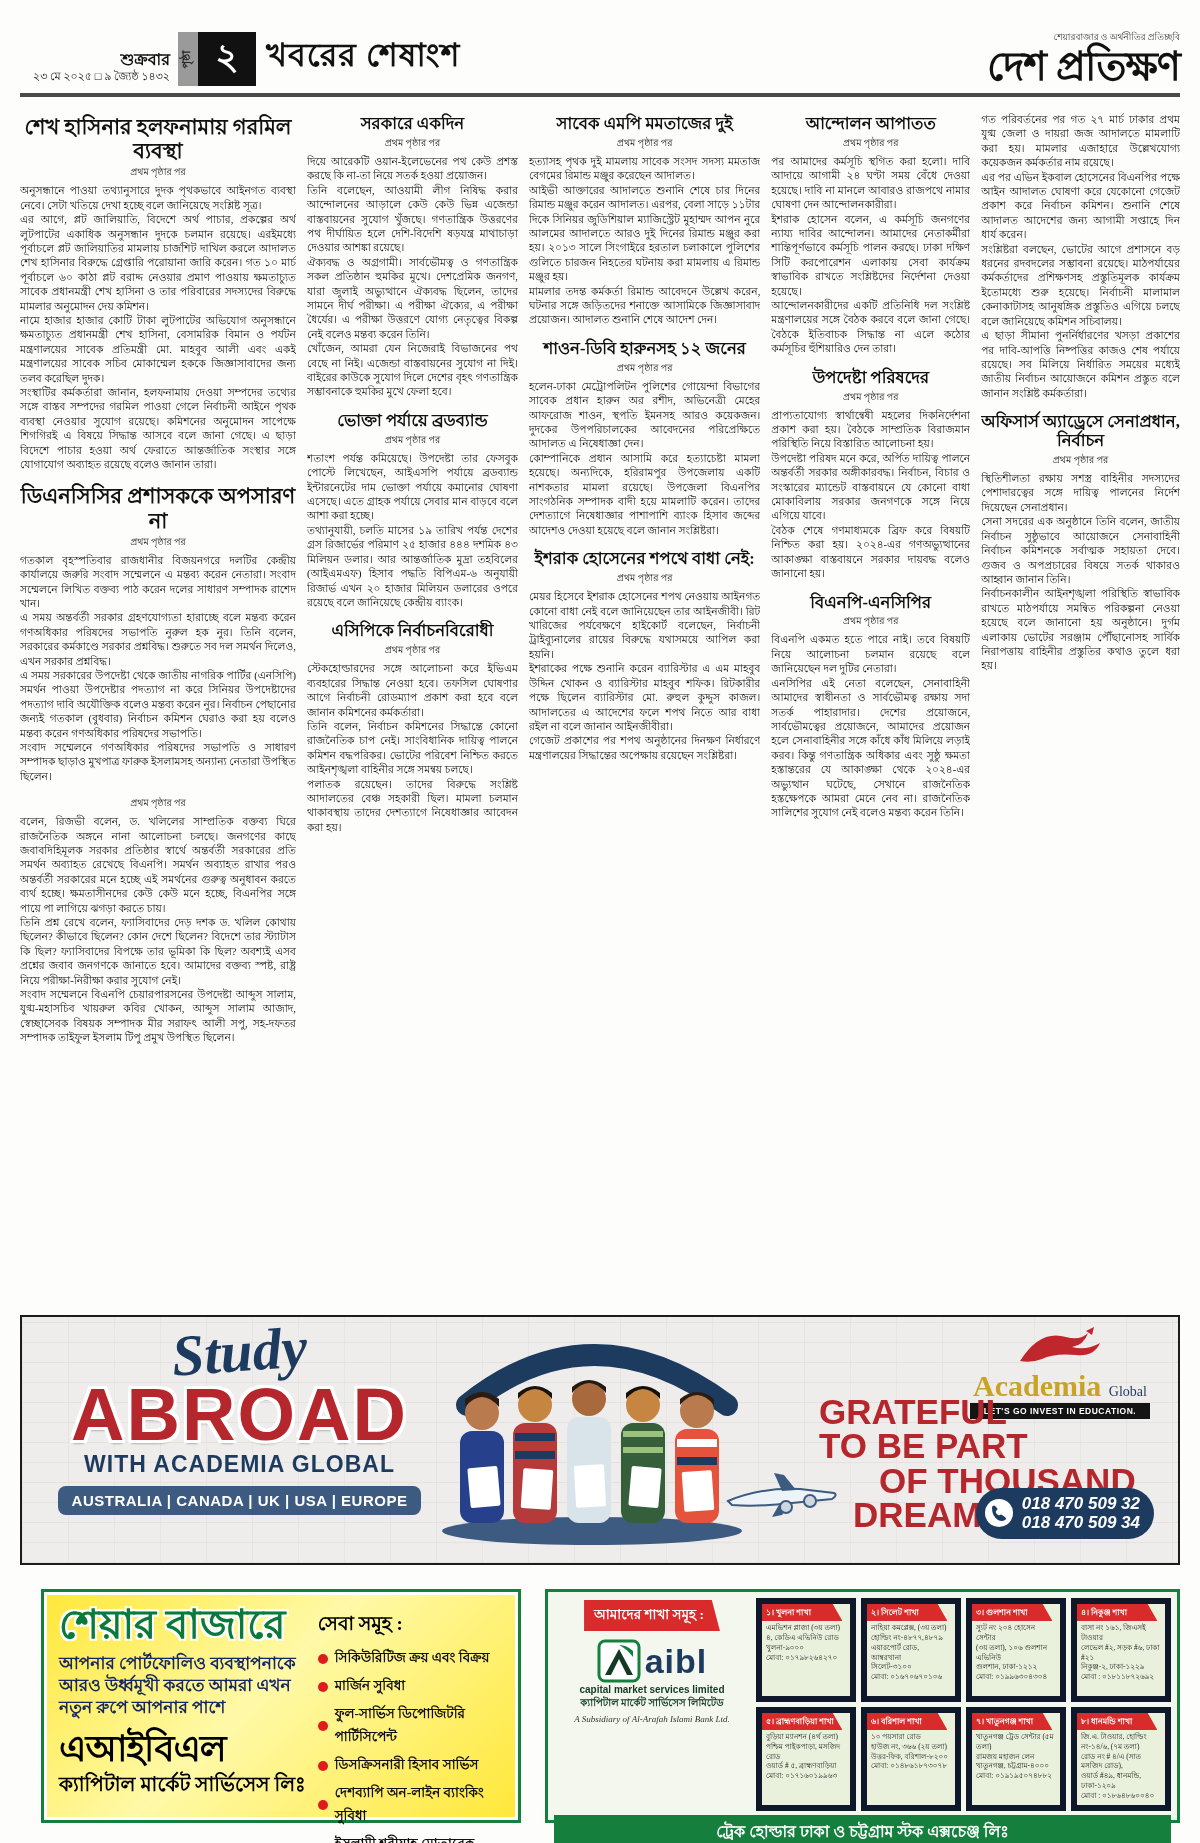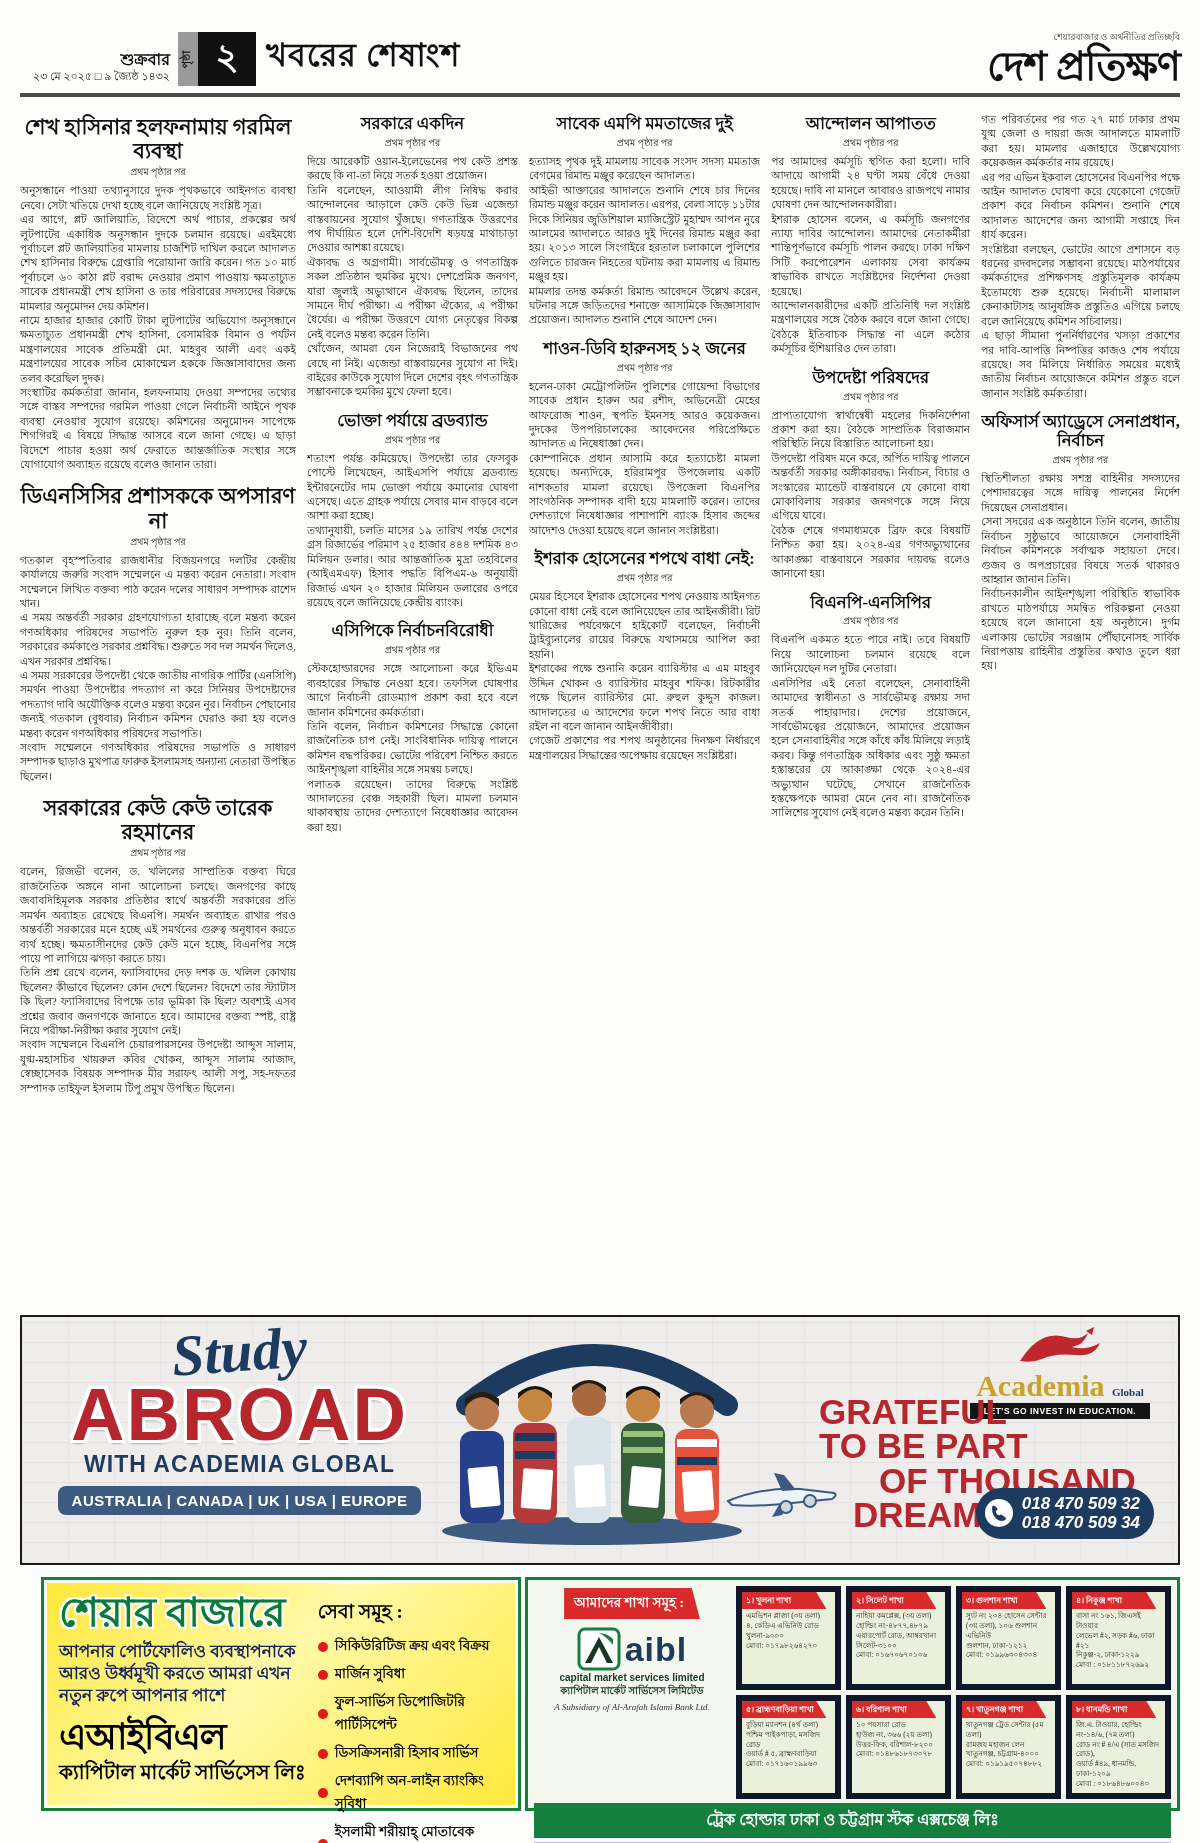--- a/index.html
+++ b/index.html
@@ -48,37 +48,37 @@
            font-family:"Liberation Sans","DejaVu Sans",sans-serif;
            text-shadow:-3px -3px 0 #fff,3px -3px 0 #fff,-3px 3px 0 #fff,3px 3px 0 #fff,0 4px 2px rgba(0,0,0,.25);}
   .st-with{font-size:23px;font-weight:bold;color:#1d3a5f;letter-spacing:1px;margin-top:2px;
            font-family:"Liberation Sans",sans-serif;}
   .st-pill{display:inline-block;margin-top:8px;background:#3d5a80;color:#fff;font-weight:bold;
            font-size:15px;padding:6px 14px;border-radius:8px;font-family:"Liberation Sans",sans-serif;
            letter-spacing:.5px;}
   .st-photo{position:absolute;left:405px;top:18px;}
   .st-logo{position:absolute;right:28px;top:10px;width:180px;text-align:center;}
   .st-brand{font-size:30px;font-weight:bold;color:#c9a227;line-height:1;font-family:"Liberation Serif",serif;}
-  .st-brand small{font-size:11px;color:#1d3a5f;font-weight:bold;}
+  .st-brand small{font-size:14px;color:#1d3a5f;font-weight:normal;}
   .st-tagbar{margin-top:2px;background:#141414;color:#fff;font-size:8.5px;font-weight:bold;
              padding:3px 4px;font-family:"Liberation Sans",sans-serif;letter-spacing:.5px;}
   .st-msg{position:absolute;left:797px;top:78px;width:400px;color:#b5272c;font-weight:bold;
           font-family:"Liberation Sans",sans-serif;line-height:.98;}
   .st-msg .l1{font-size:35px;}
   .st-msg .l2{font-size:35px;}
   .st-msg .l3{font-size:35px;padding-left:60px;}
   .st-msg .l4{font-size:35px;padding-left:34px;}
   .st-plane{position:absolute;left:700px;top:150px;}
   .st-phone{position:absolute;right:24px;bottom:24px;background:#1d3a5f;border-radius:30px;
             display:flex;align-items:center;padding:6px 14px 6px 8px;color:#fff;}
   .st-phone .nums{font-family:"Liberation Sans",sans-serif;font-weight:bold;font-size:17px;
                   font-style:italic;line-height:1.15;margin-left:8px;}
 
   
-  .bottom{display:flex;gap:4px;margin-top:12px;height:234px;padding-left:21px;}
+  .bottom{display:flex;gap:24px;margin-top:24px;height:234px;padding-left:21px;}
   .ad-share{width:468px;border:3px solid #15803d;background:#fff;padding:3px;}
   .ad-share .yellow{height:100%;box-sizing:border-box;background:linear-gradient(135deg,#ffe83a 0%,#fff9a8 45%,#ffe83a 100%);
                     display:flex;padding:10px 12px;gap:10px;}
   .sh-left{width:56%;}
   .sh-title{font-size:40px;font-weight:bold;color:#0a7a3c;line-height:1;
             text-shadow:-2px -2px 0 #fff,2px -2px 0 #fff,-2px 2px 0 #fff,2px 2px 0 #fff;}
   .sh-pitch{font-size:17px;font-weight:bold;color:#15275e;margin-top:8px;line-height:1.3;}
   .sh-co{font-size:36px;font-weight:bold;color:#000;line-height:1;margin-top:12px;
          font-family:"Liberation Sans",sans-serif;letter-spacing:-1px;}
   .sh-co-sub{font-size:20px;font-weight:bold;color:#000;margin-top:2px;}
@@ -146,21 +146,20 @@
         </article>
         <article class="story">
           <h2 class="headline lg">ডিএনসিসির প্রশাসককে অপসারণ না</h2>
           <div class="dateline">প্রথম পৃষ্ঠার পর</div>
           <p class="body">গতকাল বৃহস্পতিবার রাজধানীর বিজয়নগরে দলটির কেন্দ্রীয় কার্যালয়ে জরুরি সংবাদ সম্মেলনে এ মন্তব্য করেন নেতারা। সংবাদ সম্মেলনে লিখিত বক্তব্য পাঠ করেন দলের সাধারণ সম্পাদক রাশেদ খান।
 এ সময় অন্তর্বর্তী সরকার গ্রহণযোগ্যতা হারাচ্ছে বলে মন্তব্য করেন গণঅধিকার পরিষদের সভাপতি নুরুল হক নুর। তিনি বলেন, সরকারের কর্মকাণ্ডে সরকার প্রশ্নবিদ্ধ। শুরুতে সব দল সমর্থন দিলেও, এখন সরকার প্রশ্নবিদ্ধ।
 এ সময় সরকারের উপদেষ্টা থেকে জাতীয় নাগরিক পার্টির (এনসিপি) সমর্থন পাওয়া উপদেষ্টার পদত্যাগ না করে সিনিয়র উপদেষ্টাদের পদত্যাগ দাবি অযৌক্তিক বলেও মন্তব্য করেন নুর। নির্বাচন পেছানোর জন্যই গতকাল (বুধবার) নির্বাচন কমিশন ঘেরাও করা হয় বলেও মন্তব্য করেন গণঅধিকার পরিষদের সভাপতি।
 সংবাদ সম্মেলনে গণঅধিকার পরিষদের সভাপতি ও সাধারণ সম্পাদক ছাড়াও মুখপাত্র ফারুক ইসলামসহ অন্যান্য নেতারা উপস্থিত ছিলেন।</p>
         </article>
         <article class="story">
-          <h2 class="headline lg">সরকারের কেউ কেউ তারেক রহমানের</h2>
           <div class="dateline">প্রথম পৃষ্ঠার পর</div>
           <p class="body">বলেন, রিজভী বলেন, ড. খলিলের সাম্প্রতিক বক্তব্য ঘিরে রাজনৈতিক অঙ্গনে নানা আলোচনা চলছে। জনগণের কাছে জবাবদিহিমূলক সরকার প্রতিষ্ঠার স্বার্থে অন্তর্বর্তী সরকারের প্রতি সমর্থন অব্যাহত রেখেছে বিএনপি। সমর্থন অব্যাহত রাখার পরও অন্তর্বর্তী সরকারের মনে হচ্ছে এই সমর্থনের গুরুত্ব অনুধাবন করতে ব্যর্থ হচ্ছে। ক্ষমতাসীনদের কেউ কেউ মনে হচ্ছে, বিএনপির সঙ্গে পায়ে পা লাগিয়ে ঝগড়া করতে চায়।
 তিনি প্রশ্ন রেখে বলেন, ফ্যাসিবাদের দেড় দশক ড. খলিল কোথায় ছিলেন? কীভাবে ছিলেন? কোন দেশে ছিলেন? বিদেশে তার স্ট্যাটাস কি ছিল? ফ্যাসিবাদের বিপক্ষে তার ভূমিকা কি ছিল? অবশ্যই এসব প্রশ্নের জবাব জনগণকে জানাতে হবে। আমাদের বক্তব্য স্পষ্ট, রাষ্ট্র নিয়ে পরীক্ষা-নিরীক্ষা করার সুযোগ নেই।
 সংবাদ সম্মেলনে বিএনপি চেয়ারপারসনের উপদেষ্টা আব্দুস সালাম, যুগ্ম-মহাসচিব খায়রুল কবির খোকন, আব্দুস সালাম আজাদ, স্বেচ্ছাসেবক বিষয়ক সম্পাদক মীর সরাফৎ আলী সপু, সহ-দফতর সম্পাদক তাইফুল ইসলাম টিপু প্রমুখ উপস্থিত ছিলেন।</p>
         </article>
       </div>
 
       <div class="col">
         <article class="story">
           <h2 class="headline md">সরকারে একদিন</h2>

